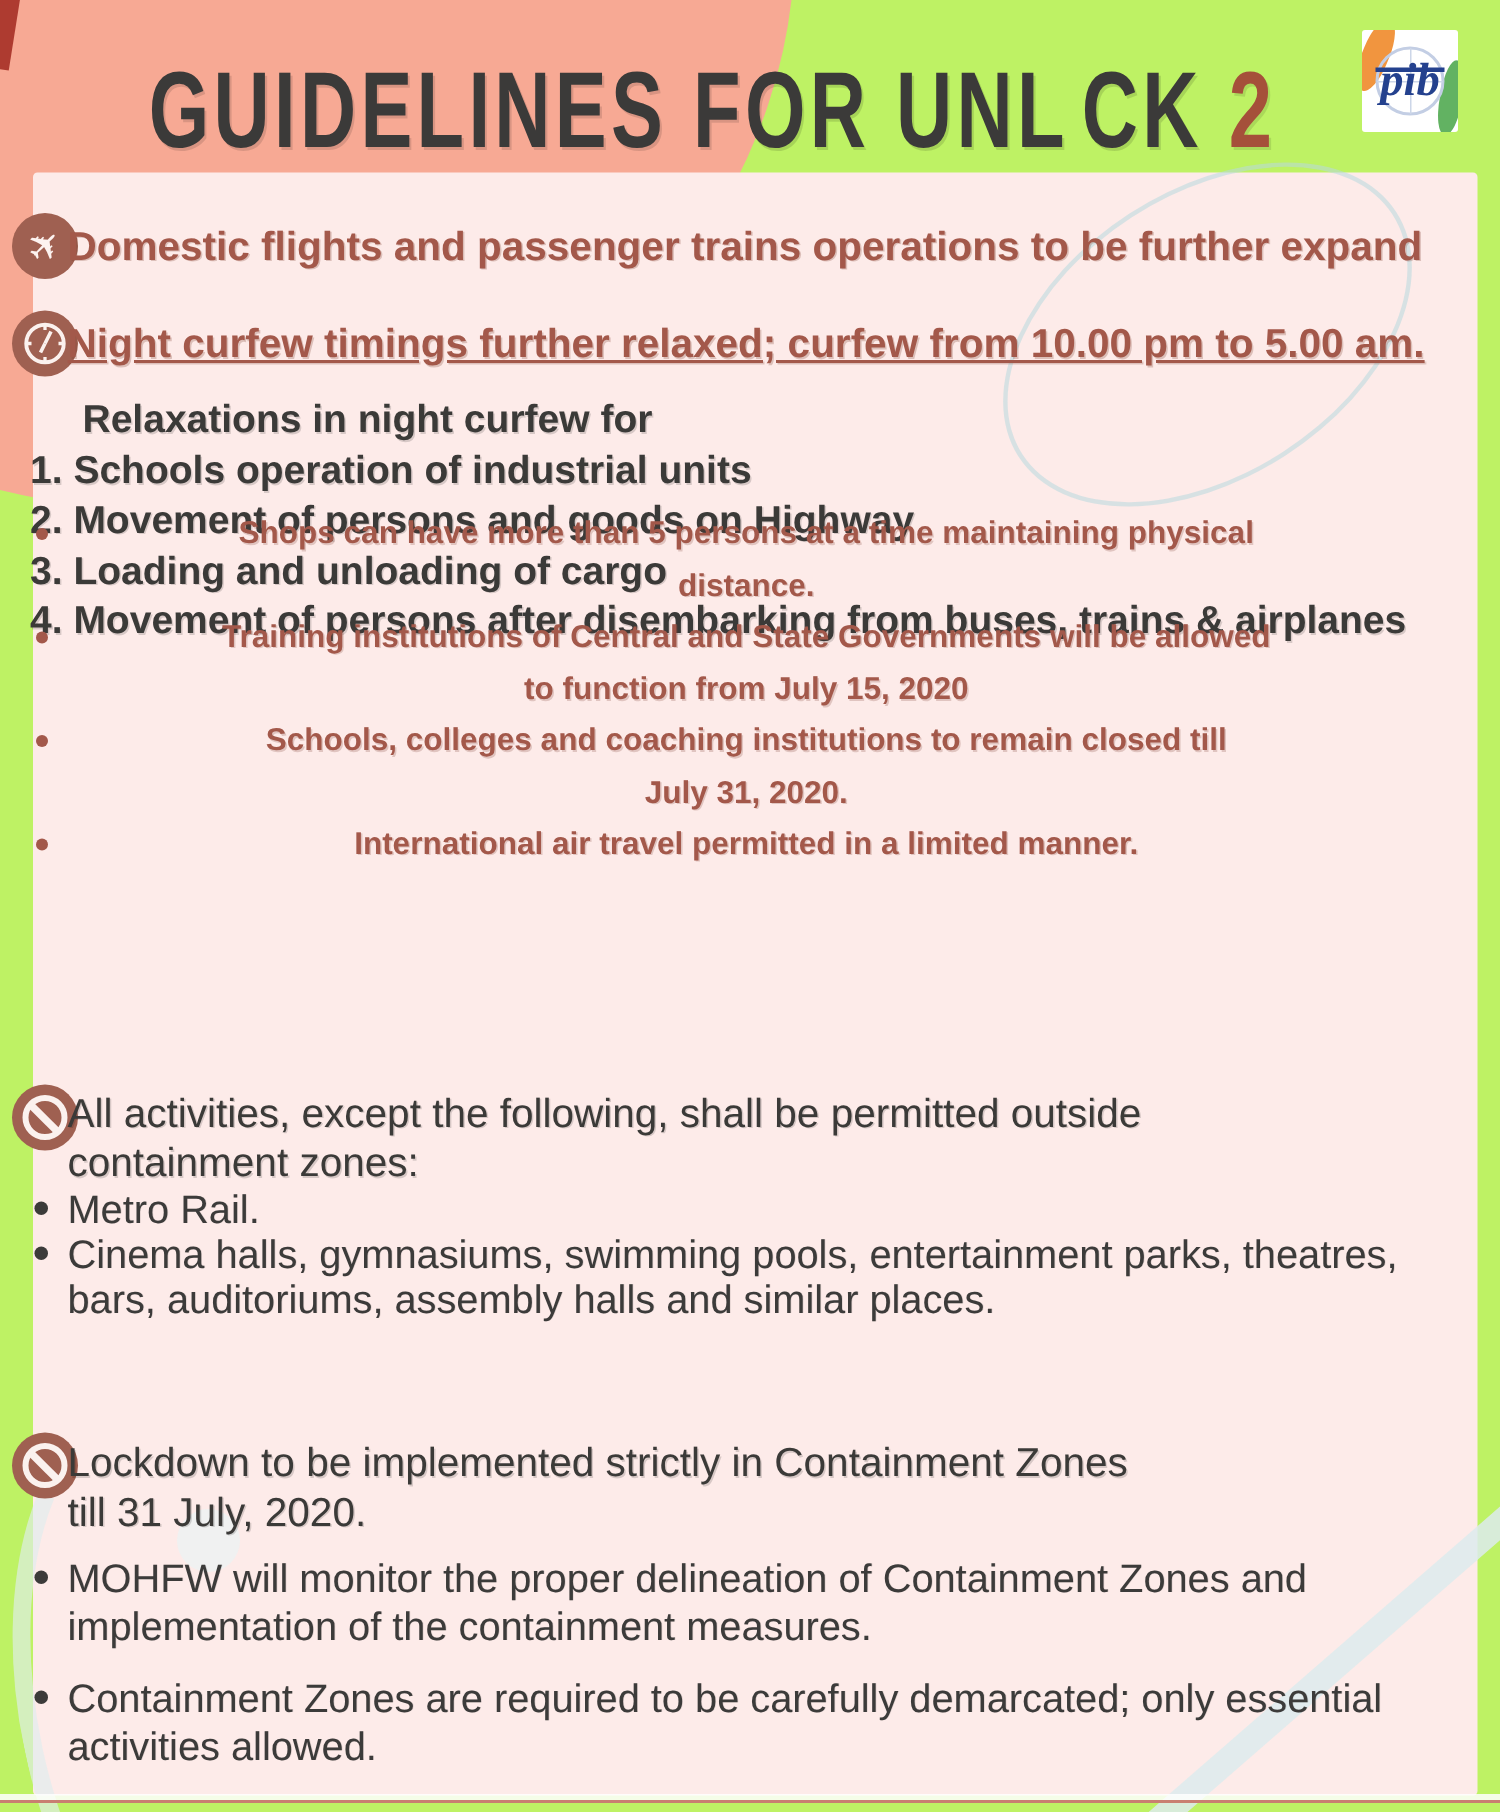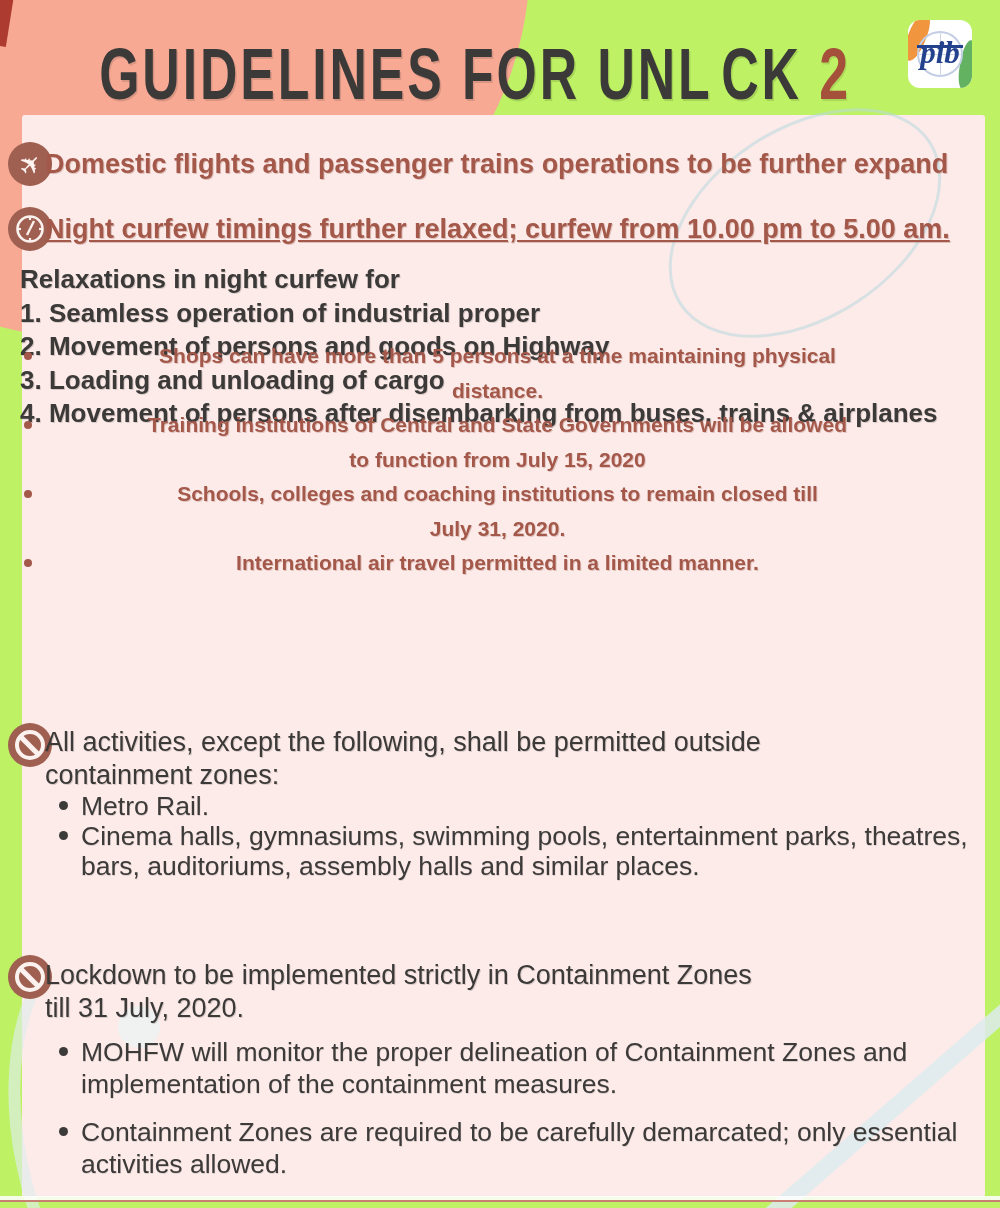--- a/index.html
+++ b/index.html
@@ -32,21 +32,21 @@
   .title-row { position:absolute; left:35px; top:12px; width:880px; height:100px;
           display:flex; align-items:flex-end; justify-content:center;
           transform:scaleX(0.72); }
   .title-text { font-size:72px; font-weight:bold; color:#3b3a39; letter-spacing:4px;
           line-height:1.06; white-space:pre; text-shadow:2px 2px 0 rgba(0,0,0,0.12); }
   .title-num { color:#a5503a; margin-left:24px; text-shadow:2px 2px 0 rgba(0,0,0,0.10); }
   .lock-svg { margin:0 6px; position:relative; top:10px; }
 
   
   .pib-logo { position:absolute; right:28px; top:20px; width:64px; height:68px;
-          background:#ffffff; overflow:hidden; border-radius:12px; }
+          background:#ffffff; overflow:hidden; border-radius:2px; }
   .chakra { position:absolute; left:9px; top:11px; width:46px; height:46px;
           border:2px solid #c3cee4; border-radius:50%; }
   .chakra:before { content:""; position:absolute; left:50%; top:-1px; width:1px; height:44px; background:#ccd6e8; }
   .chakra:after  { content:""; position:absolute; top:50%; left:-1px; height:1px; width:44px; background:#ccd6e8; }
   .stroke-orange { position:absolute; left:0px; top:-8px; width:18px; height:50px;
           background:#f08a2a; border-radius:46%; transform:rotate(22deg); opacity:.9; }
   .stroke-green { position:absolute; right:-3px; top:20px; width:15px; height:50px;
           background:#46a546; border-radius:46%; transform:rotate(10deg); opacity:.85; }
   .pib-text { position:absolute; left:0; right:0; top:15px; text-align:center;
           font-family:"Liberation Serif", serif; font-weight:bold; font-style:italic;
@@ -61,36 +61,36 @@
   .no-entry { width:30px; height:30px; border:4.5px solid #fbf1ee; border-radius:50%; position:relative; }
   .no-entry:after { content:""; position:absolute; left:-3px; top:8.5px; width:27px; height:4.5px;
           background:#fbf1ee; transform:rotate(45deg); }
 
   
   .h-brown { position:absolute; left:45px; width:910px; font-weight:bold; font-size:27px;
           line-height:35px; color:#a3584a; text-shadow:1px 1px 0 rgba(124,58,44,0.25); }
   .relax { position:absolute; left:20px; top:250px; width:930px; color:#3b3a38;
           font-weight:bold; font-size:26px; line-height:33.5px;
           text-shadow:1px 1px 0 rgba(0,0,0,0.15); }
-  .relax-intro { }
+  .relax-intro { margin-left:35px; }
   .relax ol { list-style:none; counter-reset:rl; }
   .relax ol li { counter-increment:rl; }
   .relax ol li:before { content:counter(rl) ". "; }
 
   ul.plain { list-style:none; }
   .brown-list { position:absolute; left:45px; top:339px; width:905px; }
   .brown-list li { position:relative; font-weight:bold; font-size:21px; line-height:34.5px;
           color:#a3584a; white-space:pre-line; text-shadow:1px 1px 0 rgba(124,58,44,0.22);text-align:center; }
   .brown-list li:before { content:""; position:absolute; left:-21px; top:13px;
           width:8px; height:8px; border-radius:50%; background:#a3584a; }
 
   .sec-heading { position:absolute; left:45px; width:910px; font-weight:normal; font-size:27px;
           line-height:32.5px; color:#3b3a38; white-space:pre-line;
           text-shadow:1px 1px 0 rgba(0,0,0,0.15); }
-  .dark-list { position:absolute; left:45px; width:915px;margin-left:36px; }
+  .dark-list { position:absolute; left:45px; width:915px; }
   .dark-list li { position:relative; font-size:26.5px; line-height:30px; color:#3c3b3a;
           white-space:pre-line; text-shadow:0.5px 0.5px 0 rgba(0,0,0,0.12); }
   .dark-list li:before { content:""; position:absolute; left:-22px; top:10px;
           width:9px; height:9px; border-radius:50%; background:#3c3b3a; }
   .dark-list.spaced li { line-height:32px; margin-bottom:16px; }
   .dark-list.spaced li:before { top:11px; }
 </style>
 </head>
 <body>
 
@@ -143,21 +143,21 @@
       <line x1="25" y1="16" x2="28.5" y2="16" stroke="#fbf1ee" stroke-width="2.2"></line>
       <line x1="16" y1="16" x2="20" y2="8" stroke="#fbf1ee" stroke-width="2.4"></line>
       <line x1="16" y1="16" x2="13" y2="22" stroke="#fbf1ee" stroke-width="2.4"></line>
     </svg>
   </div>
   <div class="h-brown" style="top:212px;text-decoration:underline;">Night curfew timings further relaxed; curfew from 10.00 pm to 5.00 am.</div>
 
   <div class="relax" style="top:263px;">
     <div class="relax-intro">Relaxations in night curfew for</div>
     <ol>
-      <li>Seamless operation of industrial proper</li>
+      <li>Schools operation of industrial units</li>
       <li>Movement of persons and goods on Highway</li>
       <li>Loading and unloading of cargo</li>
       <li>Movement of persons after disembarking from buses, trains &amp; airplanes</li>
     </ol>
   </div>
 
   <ul class="plain brown-list">
     <li>Shops can have more than 5 persons at a time maintaining physical
 distance.</li>
     <li>Training institutions of Central and State Governments will be allowed

